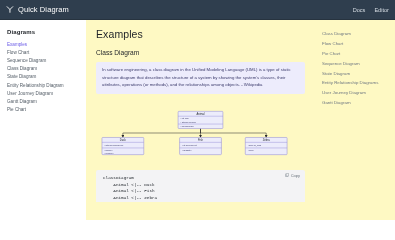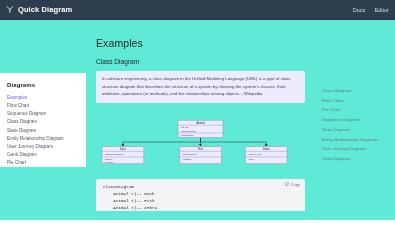--- a/index.html
+++ b/index.html
@@ -16,30 +16,30 @@
   .header {
     height: 20px; flex: 0 0 20px;
     background: #2f3e4e;
     display: flex; align-items: center;
     padding: 0 6px;
     border-bottom: 1px solid #27333f;
   }
   .brand { display: flex; align-items: center; gap: 3px; }
   .brand-logo { width: 9px; height: 9px; display: block; }
   .brand-name {
-    color: #ffffff; font-size: 7.5px; font-weight: bold;
+    color: #ffffff; font-size: 7.5px; font-weight: normal;
     letter-spacing: 0.1px; white-space: nowrap;
   }
   .header-nav { margin-left: auto; display: flex; align-items: center; gap: 9px; }
   .header-link {
     color: #d6dde4; font-size: 5.6px; text-decoration: none; white-space: nowrap;
   }
 
   
-  .body { flex: 1 1 auto; display: flex; min-height: 0; background: #5eead4; align-items: center; }
+  .body { flex: 1 1 auto; display: flex; min-height: 0; background: #fef9c3; }
 
   
   .sidebar-left {
     width: 86px; flex: 0 0 86px;
     padding: 9px 6px 0 7px;
     background: #ffffff;
   }
   .sb-title {
     font-size: 6px; font-weight: bold; color: #1f2328;
     margin-bottom: 5px; letter-spacing: 0.1px;

